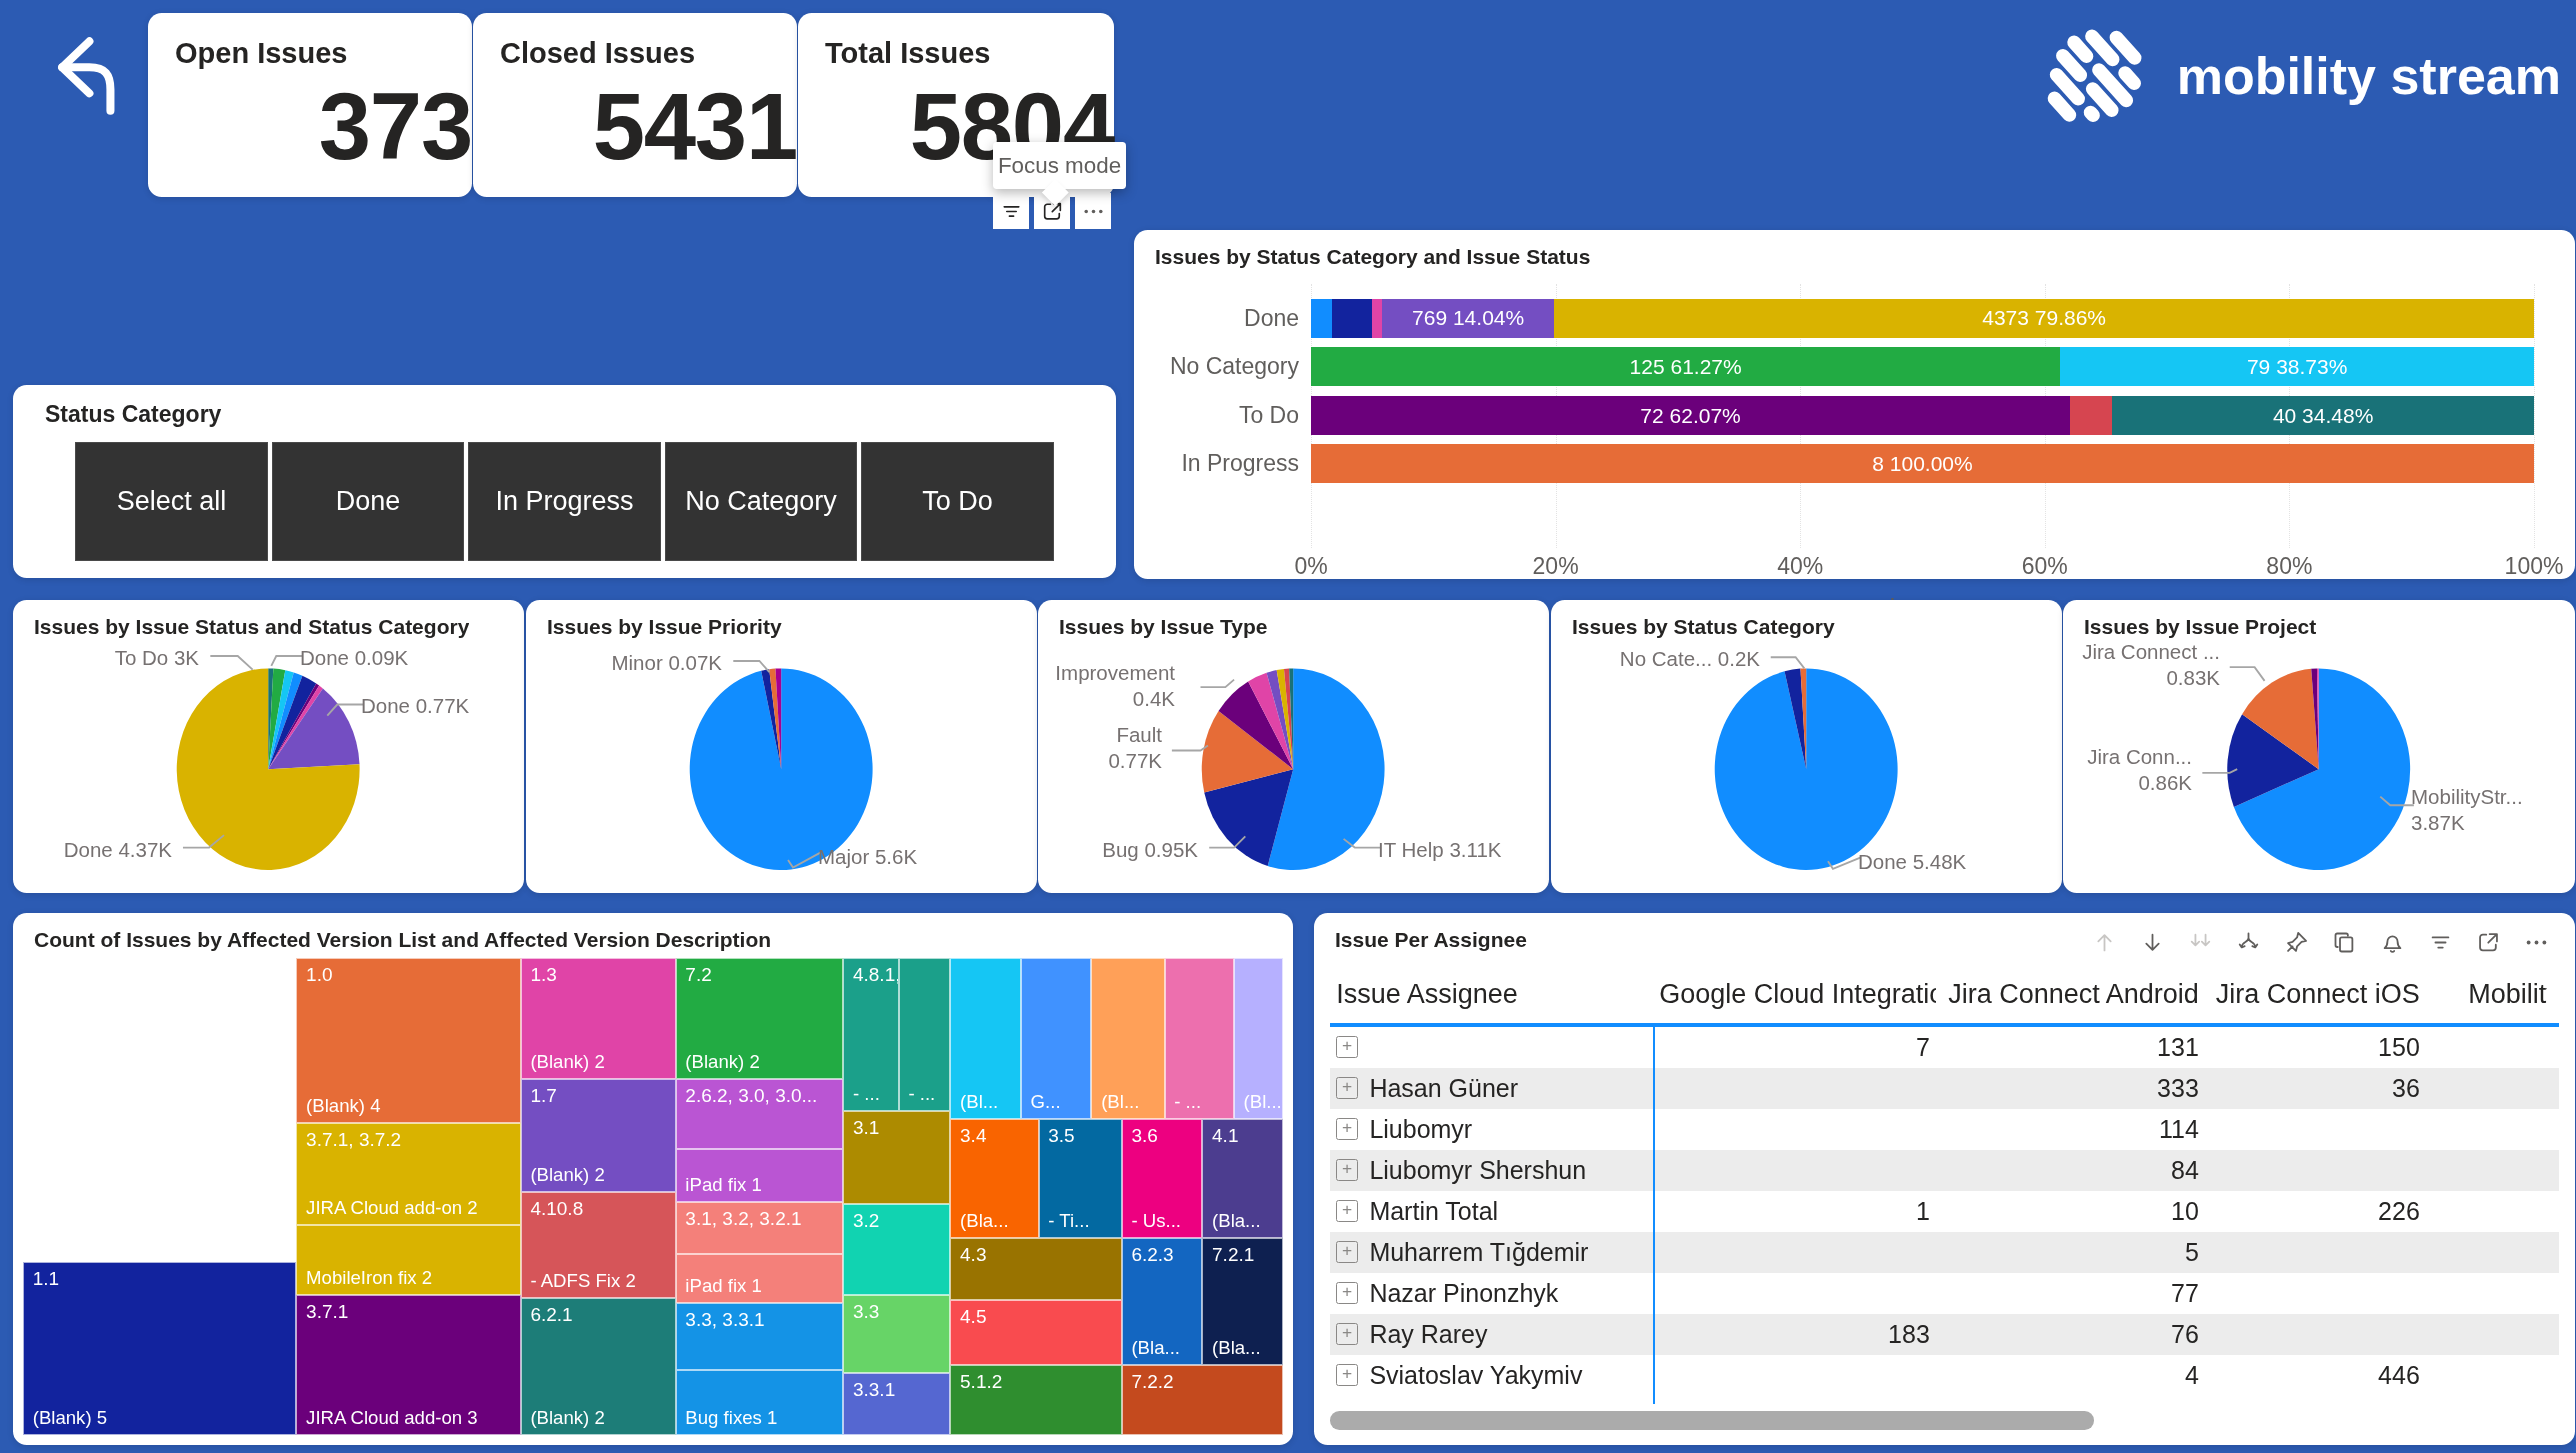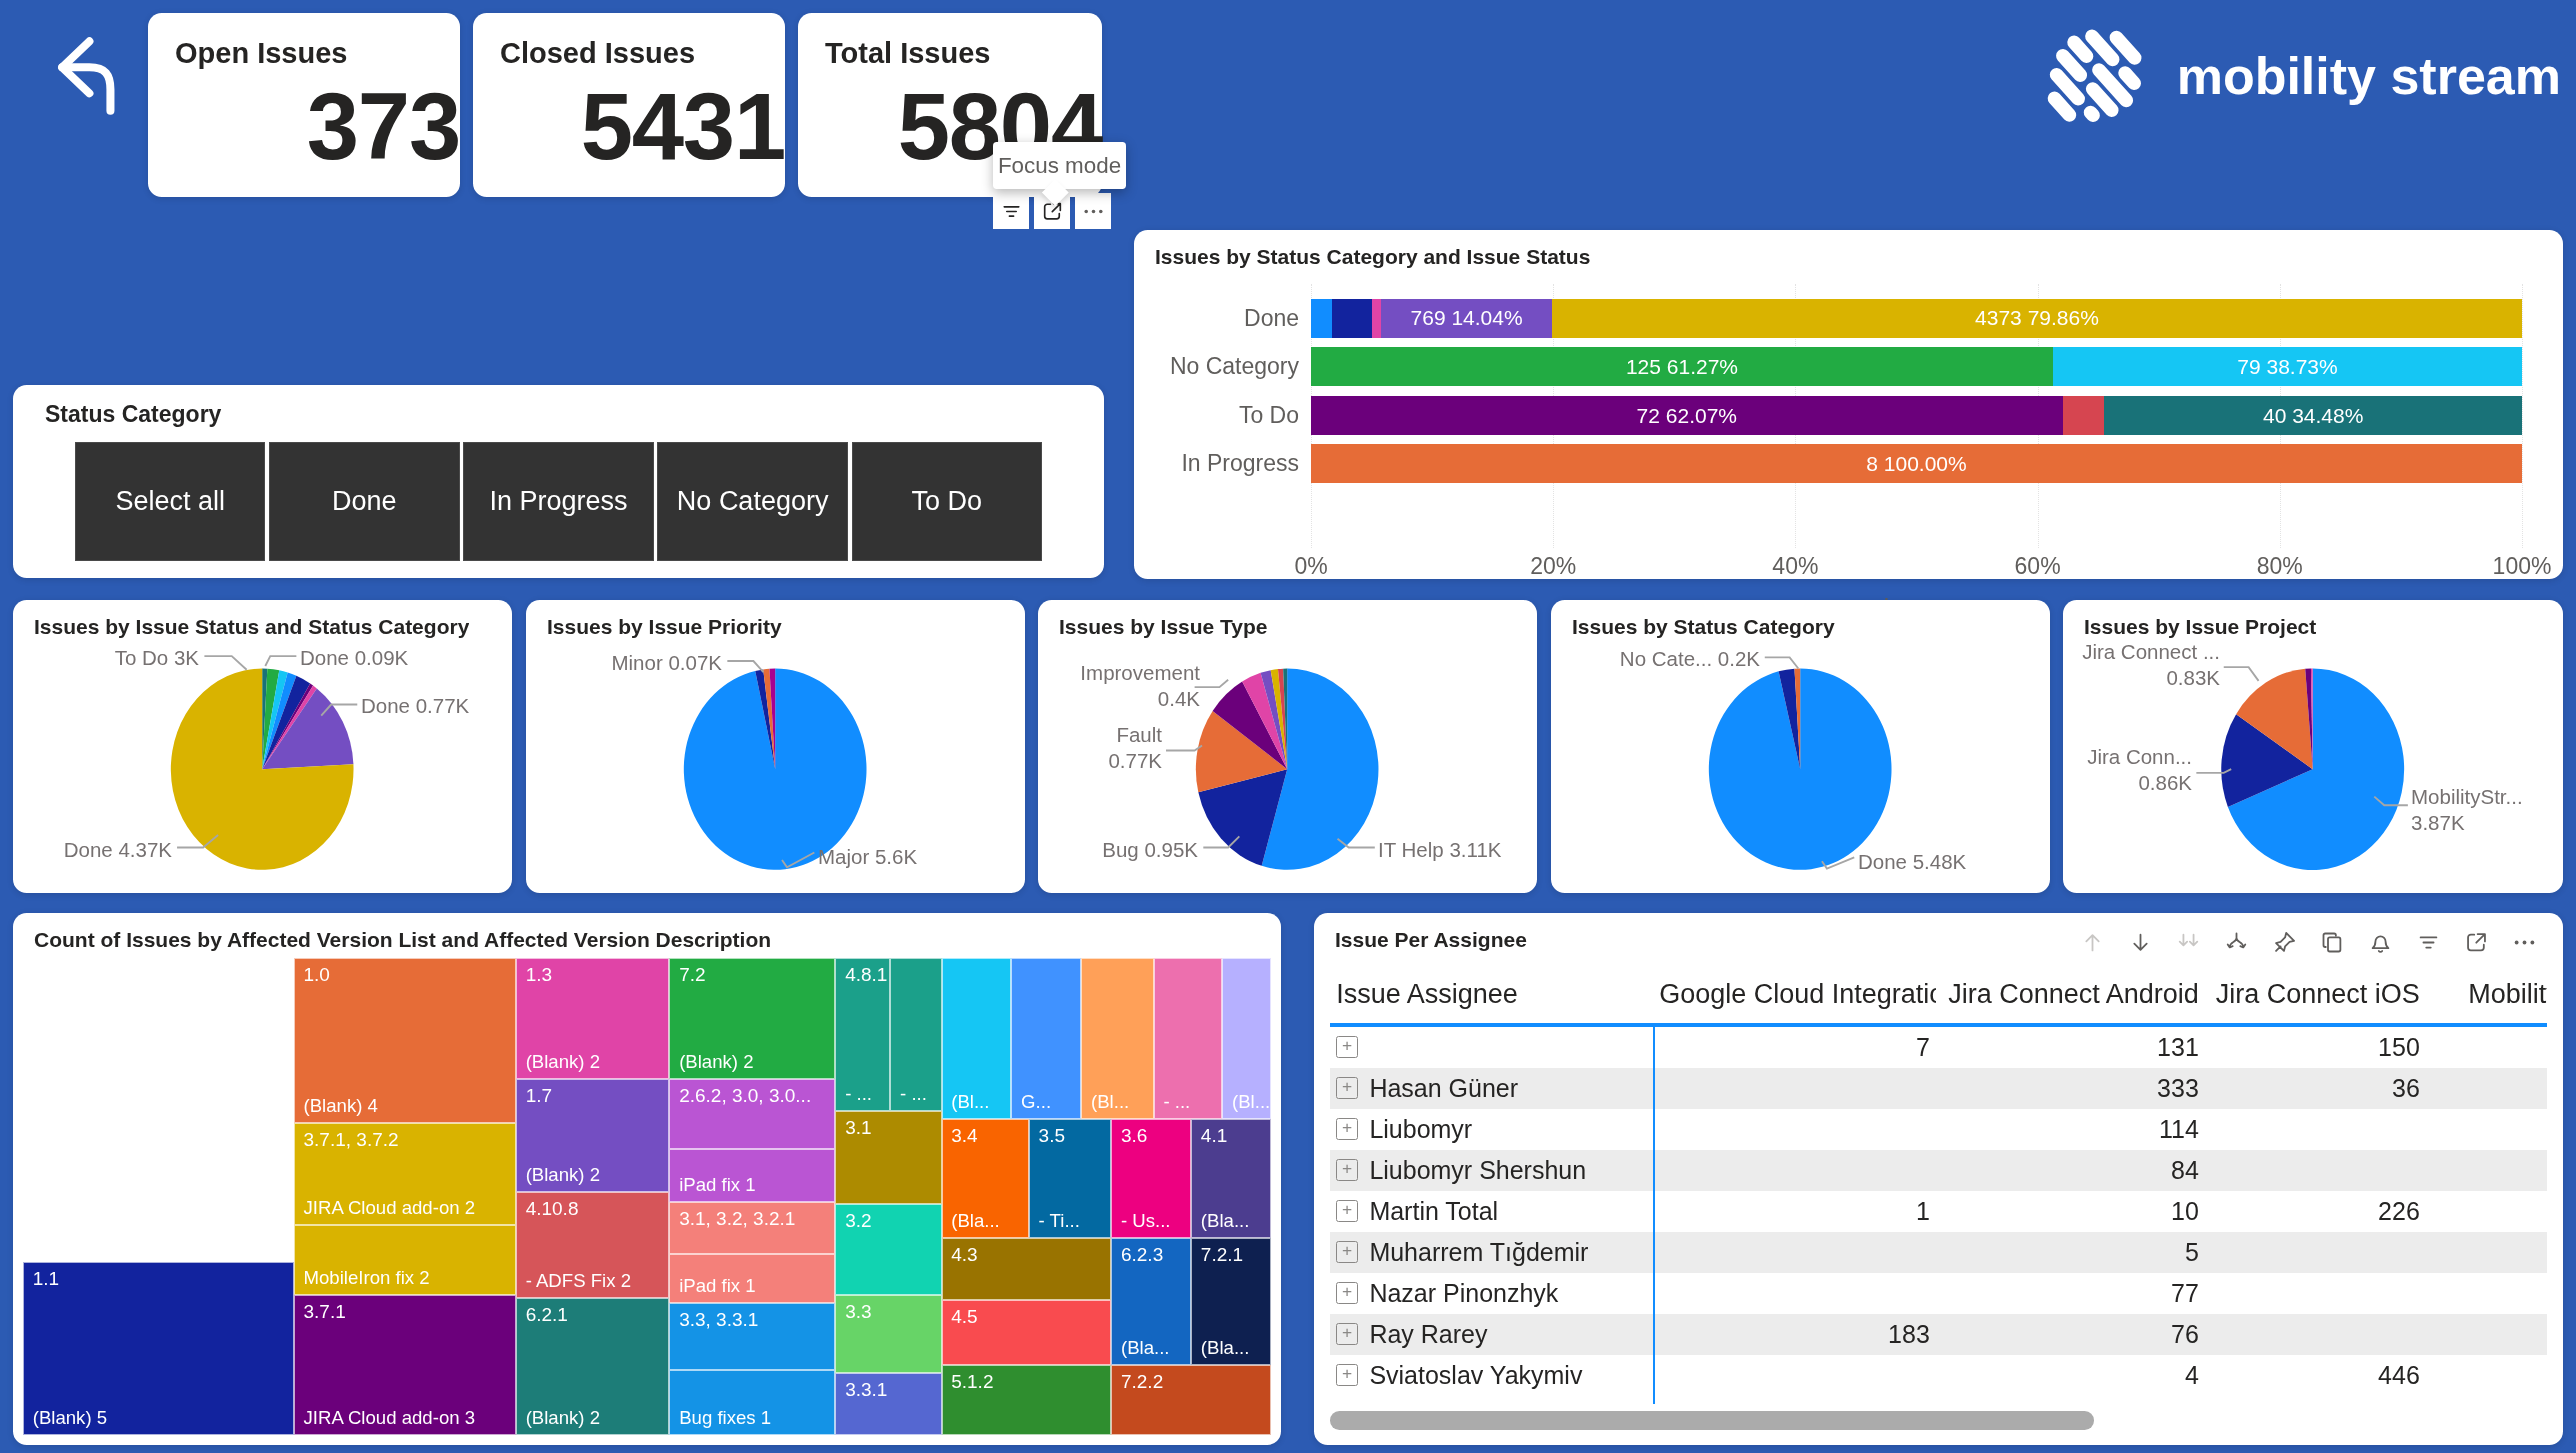--- a/index.html
+++ b/index.html
@@ -1,18 +1,18 @@
 <!DOCTYPE html>
 <html style="font-size:10px"><head>
 <meta charset="utf-8">
 <style>
   html,body{margin:0;padding:0;background:#24509F;}
   body{font-family:"Liberation Sans", sans-serif; -webkit-font-smoothing:antialiased;}
   .stage{position:relative;width:2576px;height:1454px;background:var(--bg,#2C5BB3);overflow:hidden;}
-  .card{position:absolute;background:#fff;border-radius:13.7px;box-shadow:0 1.2px 6.2px rgba(0,0,0,.12);}
+  .card{position:absolute;background:#fff;border-radius:13.7px;box-shadow:0 1.2px 6.2px rgba(0,0,0,.12);padding-left:12px;}
   .card-title{position:absolute;left:21px;top:15px;font-size:21px;font-weight:700;color:#252423;white-space:nowrap;overflow:hidden;max-width:92%;}
 
   
   .kpi-label{position:absolute;left:27px;top:23.6px;font-size:29px;font-weight:700;color:#252423;}
   .kpi-value{position:absolute;left:0;right:0;bottom:16px;text-align:right;font-size:94px;font-weight:600;color:#252423;letter-spacing:-1.2px;}
 
   
   .back-btn{position:absolute;left:30px;top:23.6px;width:99px;height:99px;cursor:pointer;}
 
   
@@ -267,21 +267,21 @@
         <path d="M401,272 L358.2,117.0 A147,162 0 0 1 374.4,112.7 Z" fill="#744EC2"></path>
         <path d="M401,272 L374.4,112.7 A147,162 0 0 1 386.2,110.8 Z" fill="#D9B300"></path>
         <path d="M401,272 L386.2,110.8 A147,162 0 0 1 394.5,110.2 Z" fill="#D64550"></path>
         <path d="M401,272 L394.5,110.2 A147,162 0 0 1 401.0,110.0 Z" fill="#197278"></path>
         <polyline points="252,140 292,140 306,128" fill="none" stroke="#A6A6A6" stroke-width="3"></polyline>
         <polyline points="206,242 252,242 264,234" fill="none" stroke="#A6A6A6" stroke-width="3"></polyline>
         <polyline points="266,398 306,398 324,380" fill="none" stroke="#A6A6A6" stroke-width="3"></polyline>
         <polyline points="542,398 500,398 482,384" fill="none" stroke="#A6A6A6" stroke-width="3"></polyline>
       </svg>
     <div>
-        <div class="pie-label end" style="left:162px;top:60px">Improvement
+        <div class="pie-label end" style="left:137px;top:60px">Improvement
 0.4K</div>
         <div class="pie-label end" style="left:124px;top:122px">Fault
 0.77K</div>
         <div class="pie-label end" style="left:160px;top:237px">Bug 0.95K</div>
         <div class="pie-label " style="left:340px;top:237px">IT Help 3.11K</div>
       </div>
   </div>
   <div class="card" style="left:1551px;top:600px;width:499px;height:293px;">
     <div class="card-title">Issues by Status Category</div>
     <svg class="pie-svg" viewBox="0 0 803 471">

